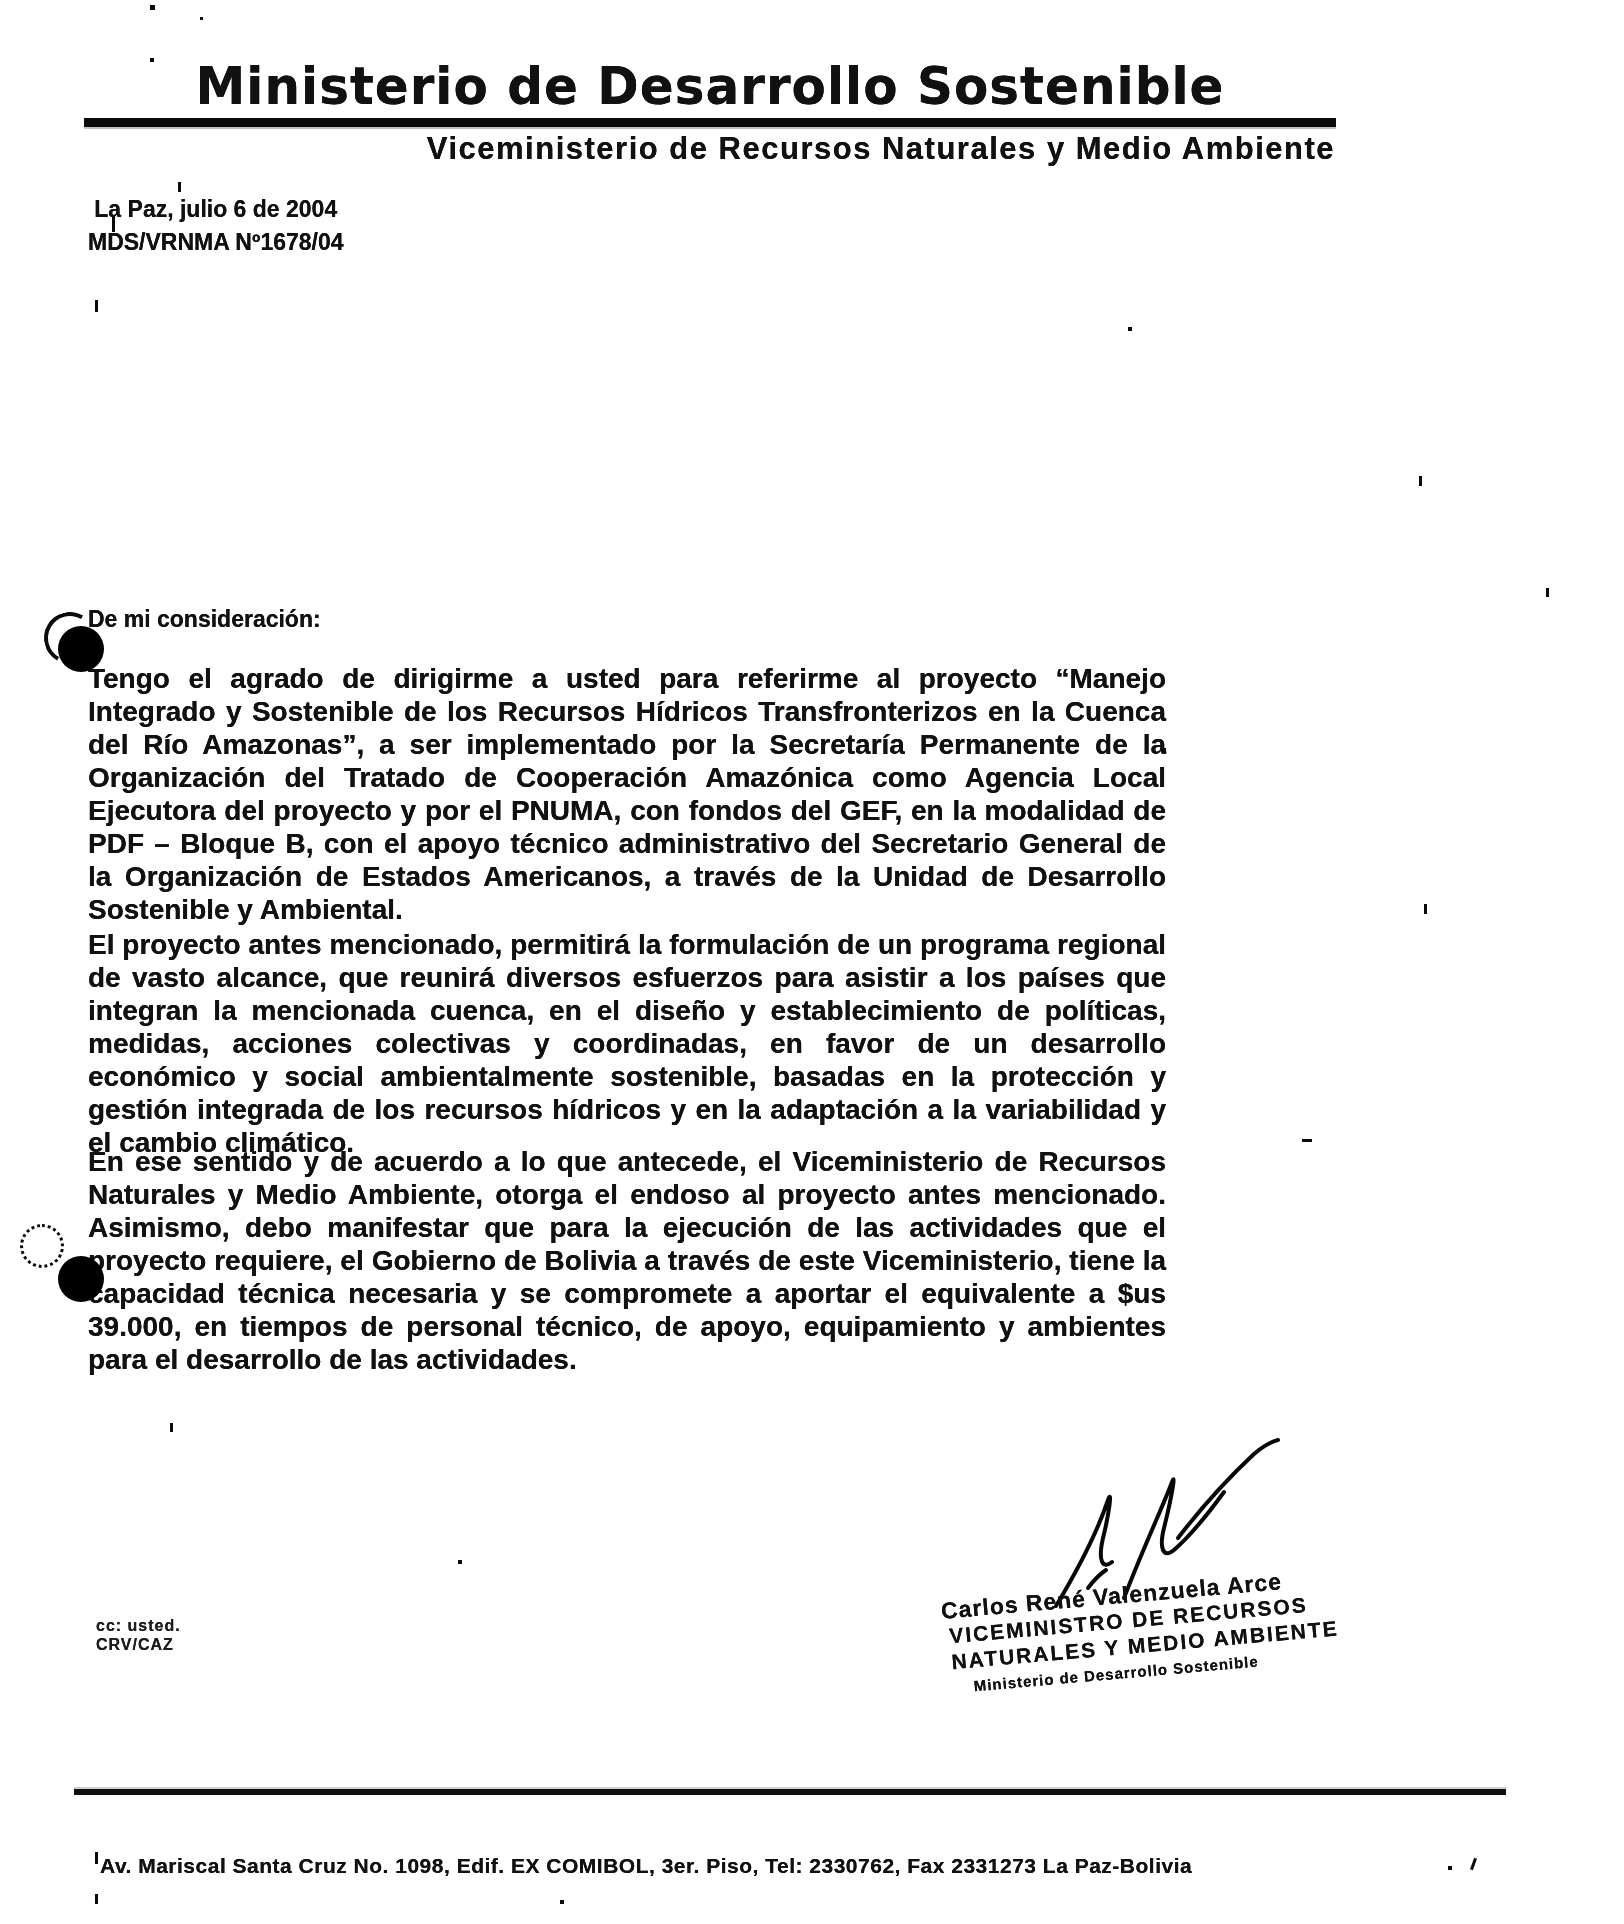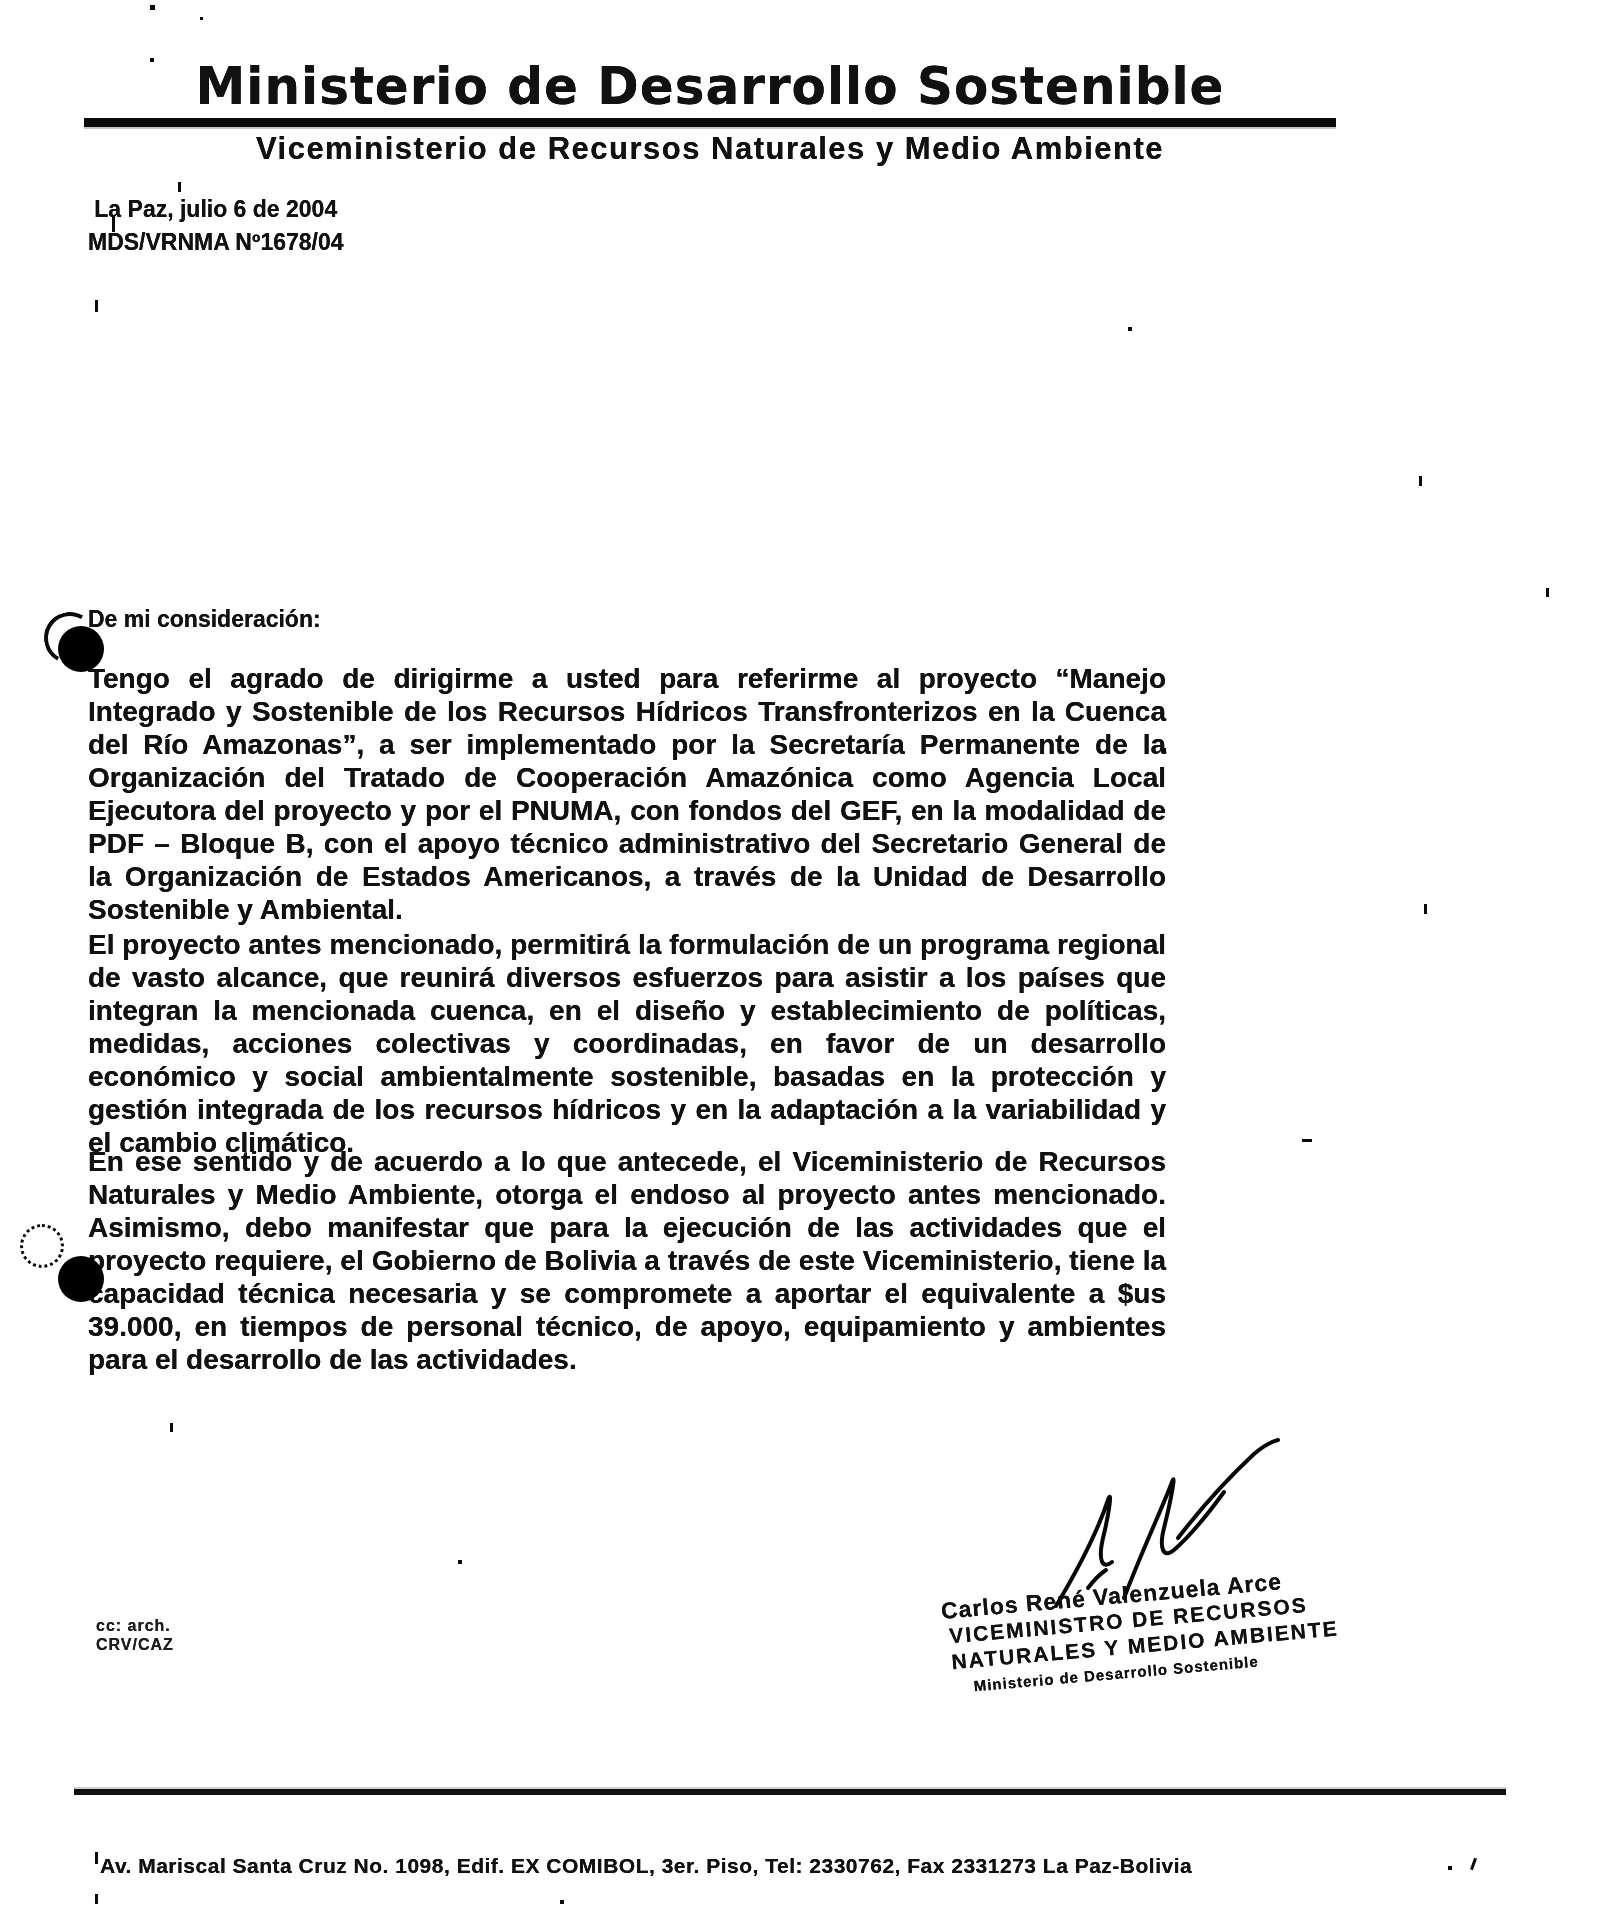--- a/index.html
+++ b/index.html
@@ -21,21 +21,21 @@
     transform: scaleY(1.02);
   }
   .lh-rule {
     position:absolute; left:84px; top:118px; width:1252px; height:9px;
     background:#111;
     box-shadow: 0 2px 0 rgba(20,20,20,.25);
   }
   .lh-sub {
     position:absolute; left:85px; top:131px; width:1250px;
     font-size:31px; font-weight:bold; letter-spacing:1.5px;
-    text-align:center; white-space:nowrap;
+    text-align:right; white-space:nowrap;
   }
 
   
   .meta { position:absolute; left:88px; top:193px; font-size:23px; font-weight:bold; line-height:33px;text-align:center; }
 
   
   .recipient { position:absolute; left:88px; top:423px; font-size:23px; font-weight:bold; line-height:32px; }
 
   
   .salutation { position:absolute; left:88px; top:606px; font-size:23px; font-weight:bold; }
@@ -108,21 +108,21 @@
   </svg>
 
   <div class="stamp">
     <div class="name txt">Carlos René Valenzuela Arce</div>
     <div class="t1 txt">VICEMINISTRO DE RECURSOS</div>
     <div class="t2 txt">NATURALES Y MEDIO AMBIENTE</div>
     <div class="org txt">Ministerio de Desarrollo Sostenible</div>
   </div>
 
   <div class="cc">
-    <div class="txt">cc: arch.</div>
+    <div class="txt">cc: usted.</div>
     <div class="txt">CRV/CAZ</div>
   </div>
 
   <div class="footer-rule"></div>
   <div class="footer-addr txt">Av. Mariscal Santa Cruz No. 1098, Edif. EX COMIBOL, 3er. Piso, Tel: 2330762, Fax 2331273 La Paz-Bolivia</div>
 
   <div class="arc" style="left:44px; top:612px; width:52px; height:52px;"></div>
   <div class="blot" style="left:58px; top:626px; width:46px; height:46px;"></div>
   <div class="ring" style="left:20px; top:1224px; width:44px; height:44px; border-style:dotted;"></div>
   <div class="blot" style="left:58px; top:1256px; width:46px; height:46px;"></div>

